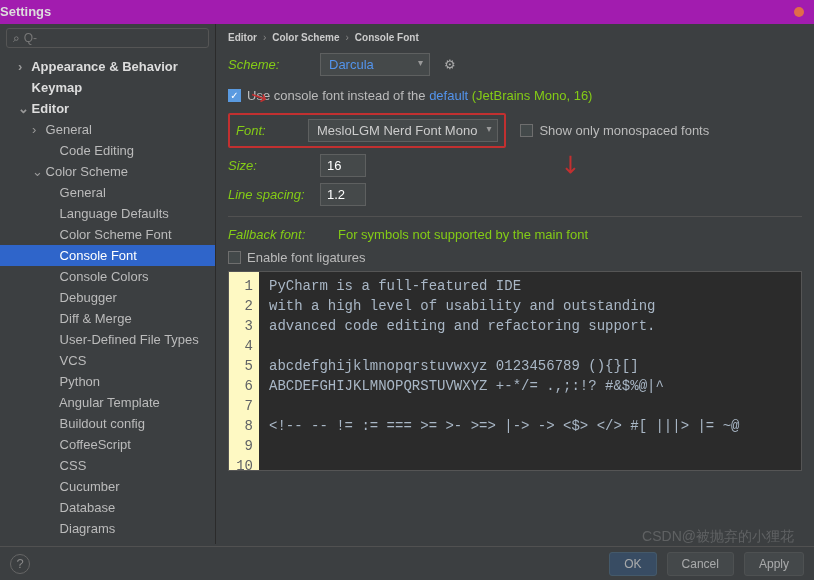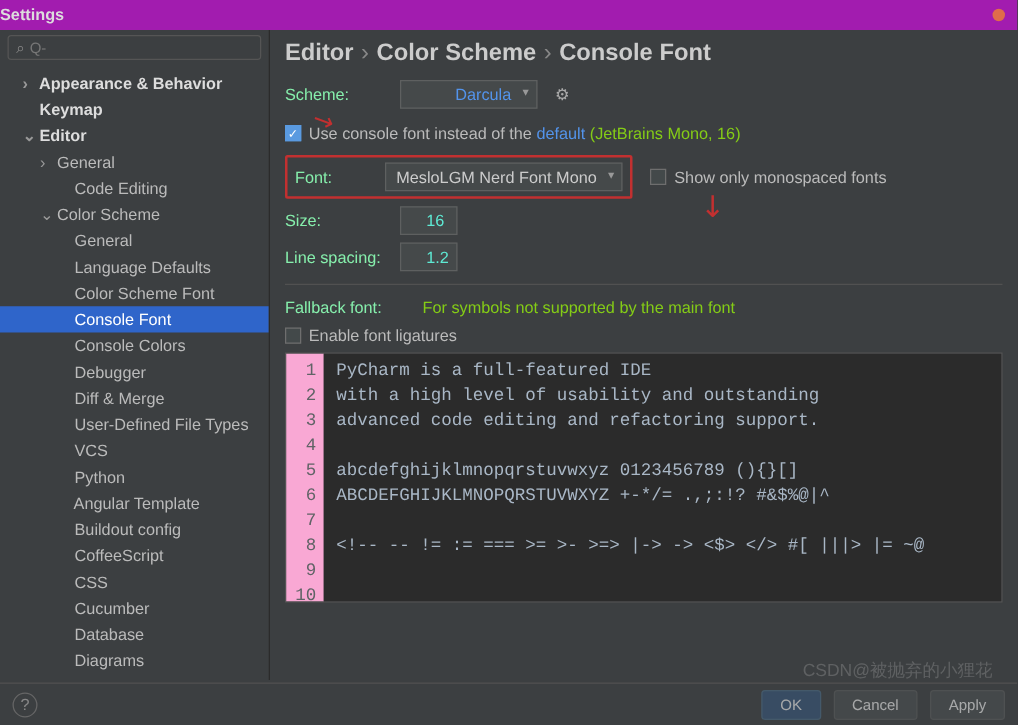--- a/index.html
+++ b/index.html
@@ -11,39 +11,39 @@
 .search { margin: 4px 6px; border: 1px solid #555; border-radius: 3px; padding: 2px 6px; color: #777; font-size: 12px; display:flex; align-items:center; }
 .search::before { content:"⌕"; margin-right:4px; color:#888; }
 .tree { flex: 1; overflow: hidden; font-size: 13px; padding-top:4px; }
 .tree .item { padding: 3px 0 3px 18px; white-space: nowrap; cursor: default; color:#bbb; }
 .tree .item.bold { font-weight: bold; color:#ddd; }
 .tree .item .arrow { display:inline-block; width:10px; color:#999; }
 .tree .item.lvl1 { padding-left: 32px; }
 .tree .item.lvl2 { padding-left: 46px; }
 .tree .item.selected { background: #2f65ca; color: #fff; }
 .content { flex: 1; background: #3c3f41; padding: 8px 12px; overflow: hidden; }
-.breadcrumb { color: #ccc; font-weight: bold; margin-bottom: 10px; font-size:19px; }
+.breadcrumb { color: #ccc; font-weight: bold; margin-bottom: 10px; font-size:10px; }
 .breadcrumb .sep { color: #888; margin: 0 6px; font-weight:normal; }
 .row { display: flex; align-items: center; margin: 6px 0; }
-.label { width: 92px; color: #86efac; }
+.label { width: 92px; color: #84cc16; font-style: italic; }
 .dropdown { background: #45494a; border: 1px solid #5e6060; padding: 3px 20px 3px 8px; position: relative; color:#ccc; min-width:110px; }
 .dropdown::after { content:"▾"; position:absolute; right:6px; color:#999; font-size:10px; }
-.dropdown.scheme-dd { color:#5394ec;text-align:right; }
+.dropdown.scheme-dd { color:#5394ec; }
 .gear { margin-left:14px; color:#aaa; cursor:pointer; }
 .cbox { width:13px; height:13px; border:1px solid #6e6e6e; margin-right:6px; display:inline-flex; align-items:center; justify-content:center; font-size:10px; color:#fff; background:#43494a; }
 .cbox.checked { background:#5a9ae0; border-color:#5a9ae0; }
 .cbox.checked::after { content:"✓"; }
 .link { color:#5394ec; }
 .muted { color:#84cc16; }
 .redbox { border: 2px solid #c23030; padding: 4px 6px; display:inline-flex; align-items:center; border-radius:2px; }
 .redbox .label { width:72px; }
-.numfield { background:#45494a; border:1px solid #5e6060; padding:3px 20px; width:46px; color:#5eead4; }
+.numfield { background:#45494a; border:1px solid #5e6060; padding:3px 6px; width:46px; color:#ffffff; }
 hr.sep { border:none; border-top:1px solid #515151; margin: 10px 0; }
 .preview { border:1px solid #555; display:flex; font-family: "Courier New", monospace; font-size:14px; color:#a9b7c6; margin-top:6px; height:200px; }
-.gutter { background:#f9a8d4; color:#606366; width:30px; text-align:right; padding:4px 6px 4px 0; line-height:20px; }
+.gutter { background:#fef9c3; color:#606366; width:30px; text-align:right; padding:4px 6px 4px 0; line-height:20px; }
 .code { background:#2b2b2b; flex:1; padding:4px 10px; line-height:20px; white-space:pre; overflow:hidden; }
 .footer { position:absolute; bottom:0; left:0; right:0; height:34px; border-top:1px solid #515151; display:flex; align-items:center; justify-content:space-between; padding:0 10px; background:#3c3f41; }
 .help { width:20px; height:20px; border:1px solid #666; border-radius:50%; text-align:center; line-height:18px; color:#888; }
 .btns { display:flex; gap:10px; opacity:0.55; }
 .btn { background:#365880; color:#fff; padding:4px 14px; border:1px solid #4c708c; border-radius:3px; font-size:12px; }
 .btn.plain { background:#4c5052; border-color:#5e6060; }
 .watermark { position:absolute; right:20px; bottom:34px; color:rgba(200,200,200,0.25); font-size:14px; pointer-events:none; }
 .red-arrow1 { position:absolute; left:250px; top:84px; color:#c23030; font-size:20px; transform:rotate(-25deg); pointer-events:none; }
 .red-arrow2 { position:absolute; left:560px; top:150px; color:#c23030; font-size:24px; transform:rotate(-45deg); pointer-events:none; }
 </style>

